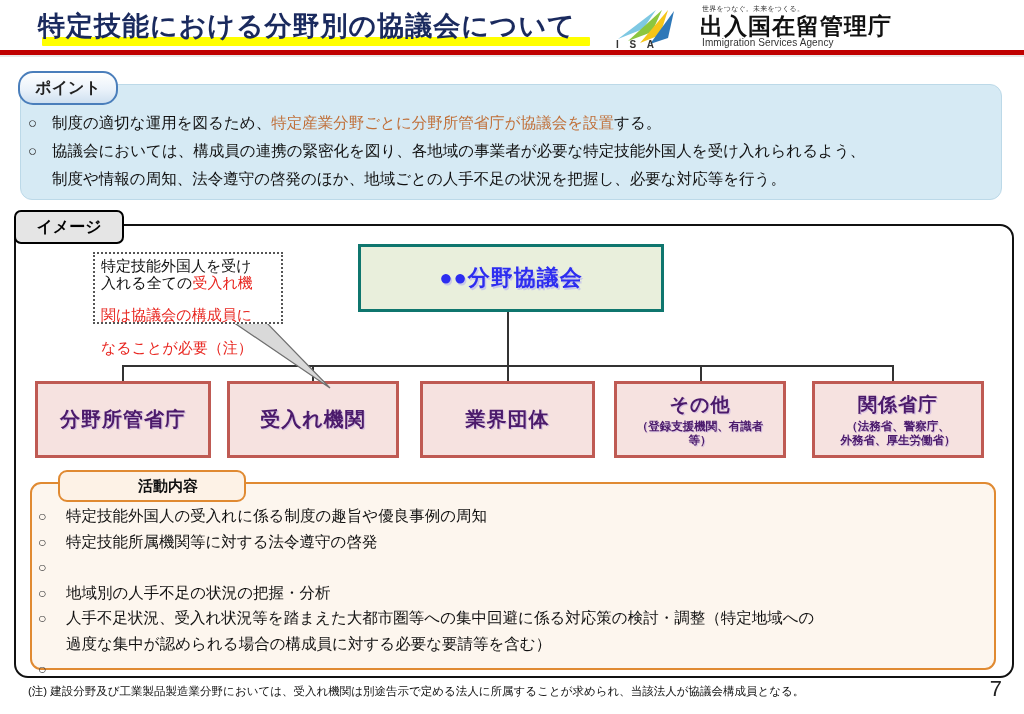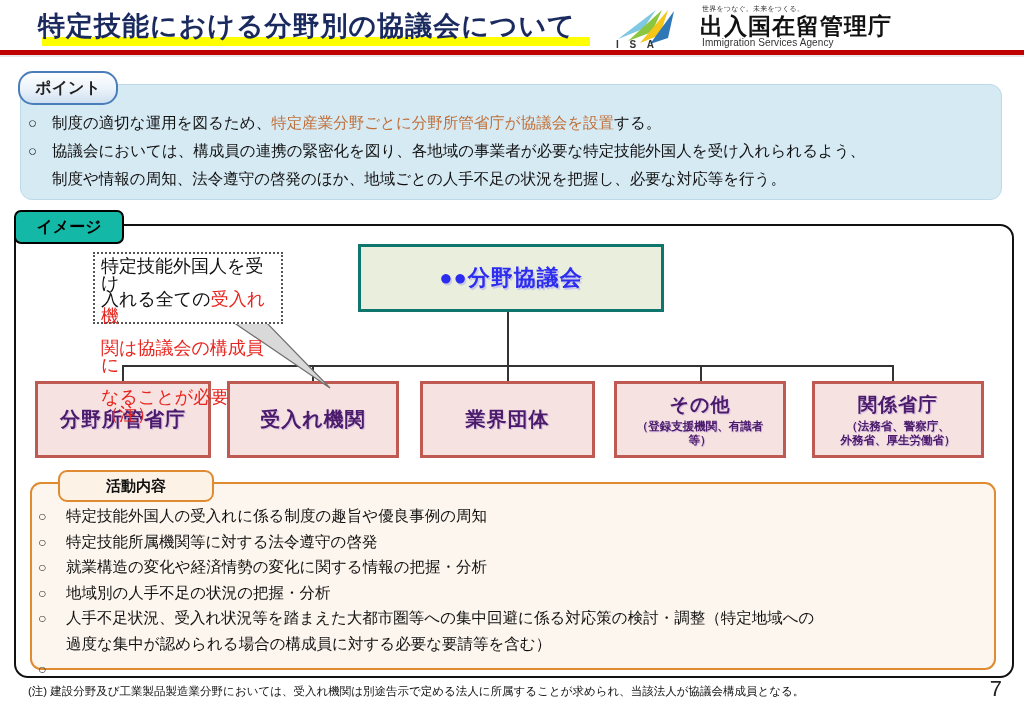--- a/index.html
+++ b/index.html
@@ -70,37 +70,37 @@
   .pt-mark{
     width:24px;flex:0 0 24px;font-size:15px;line-height:25px;color:#333;
     text-align:left;
   }
   .pt-text{font-size:15.5px;line-height:25px;color:#111;letter-spacing:0;}
   .hl-orange{color:#c0703a;}
 
   
   .img-tab{
     position:absolute;left:14px;top:210px;width:106px;height:30px;
-    border:2.5px solid #000;border-radius:7px;background:#14b8a6;z-index:6;
+    border:2.5px solid #000;border-radius:7px;background:#e5e5e5;z-index:6;
     display:flex;align-items:center;justify-content:center;
   }
   .img-tab span{font-size:16px;font-weight:bold;color:#000;}
   .img-frame{
     position:absolute;left:14px;top:224px;width:996px;height:450px;
     border:2.5px solid #111;border-radius:14px;background:#fff;z-index:3;
   }
 
   
   .callout{
     position:absolute;left:93px;top:252px;width:190px;height:72px;
     border:2px dotted #555;background:#fff;z-index:9;padding:4px 6px;
     box-sizing:border-box;
   }
   .callout p{
-    margin:0;font-size:18px;line-height:16.5px;color:#111;letter-spacing:0;
+    margin:0;font-size:15px;line-height:16.5px;color:#111;letter-spacing:0;
   }
   .callout .red{color:#e8251f;margin-top:16px;}
   .callout-tail{position:absolute;left:230px;top:320px;z-index:8;}
 
   
   .green-box{
     position:absolute;left:358px;top:244px;width:300px;height:62px;
     background:#e9efdc;border:3px solid #0f766e;z-index:7;
     display:flex;align-items:center;justify-content:center;
   }
@@ -128,20 +128,21 @@
     text-align:center;margin-top:1px;text-shadow:1px 1px 0 #d9c3e0;
   }
   .org.small .main{font-size:19px;}
 
   
   .act-tab{
     position:absolute;left:58px;top:470px;width:152px;height:28px;
     border:2.5px solid #e08a32;border-radius:9px;
     background:#fdf2e6;z-index:9;display:flex;align-items:center;
     justify-content:center;
+    padding-left:32px;
   }
   .act-tab span{font-size:15px;font-weight:bold;color:#111;}
   .act-box{
     position:absolute;left:30px;top:482px;width:962px;height:184px;
     border:2.5px solid #e08a32;border-radius:11px;background:#fdf6ee;z-index:7;
   }
   .act-list{position:absolute;left:38px;top:504px;width:950px;z-index:10;}
   .act-row{display:flex;align-items:flex-start;margin-bottom:1px;}
   .act-mark{
     width:28px;flex:0 0 28px;font-size:14px;line-height:24.5px;color:#333;
@@ -259,21 +260,20 @@
     <div class="act-row">
       <div class="act-mark">○</div>
       <div class="act-text">特定技能外国人の受入れに係る制度の趣旨や優良事例の周知</div>
     </div>
     <div class="act-row">
       <div class="act-mark">○</div>
       <div class="act-text">特定技能所属機関等に対する法令遵守の啓発</div>
     </div>
     <div class="act-row">
       <div class="act-mark">○</div>
-      <div class="act-text">就業構造の変化や経済情勢の変化に関する情報の把握・分析</div>
     </div>
     <div class="act-row">
       <div class="act-mark">○</div>
       <div class="act-text">地域別の人手不足の状況の把握・分析</div>
     </div>
     <div class="act-row">
       <div class="act-mark">○</div>
       <div class="act-text">人手不足状況、受入れ状況等を踏まえた大都市圏等への集中回避に係る対応策の検討・調整（特定地域への</div>
     </div>
     <div class="act-row">

